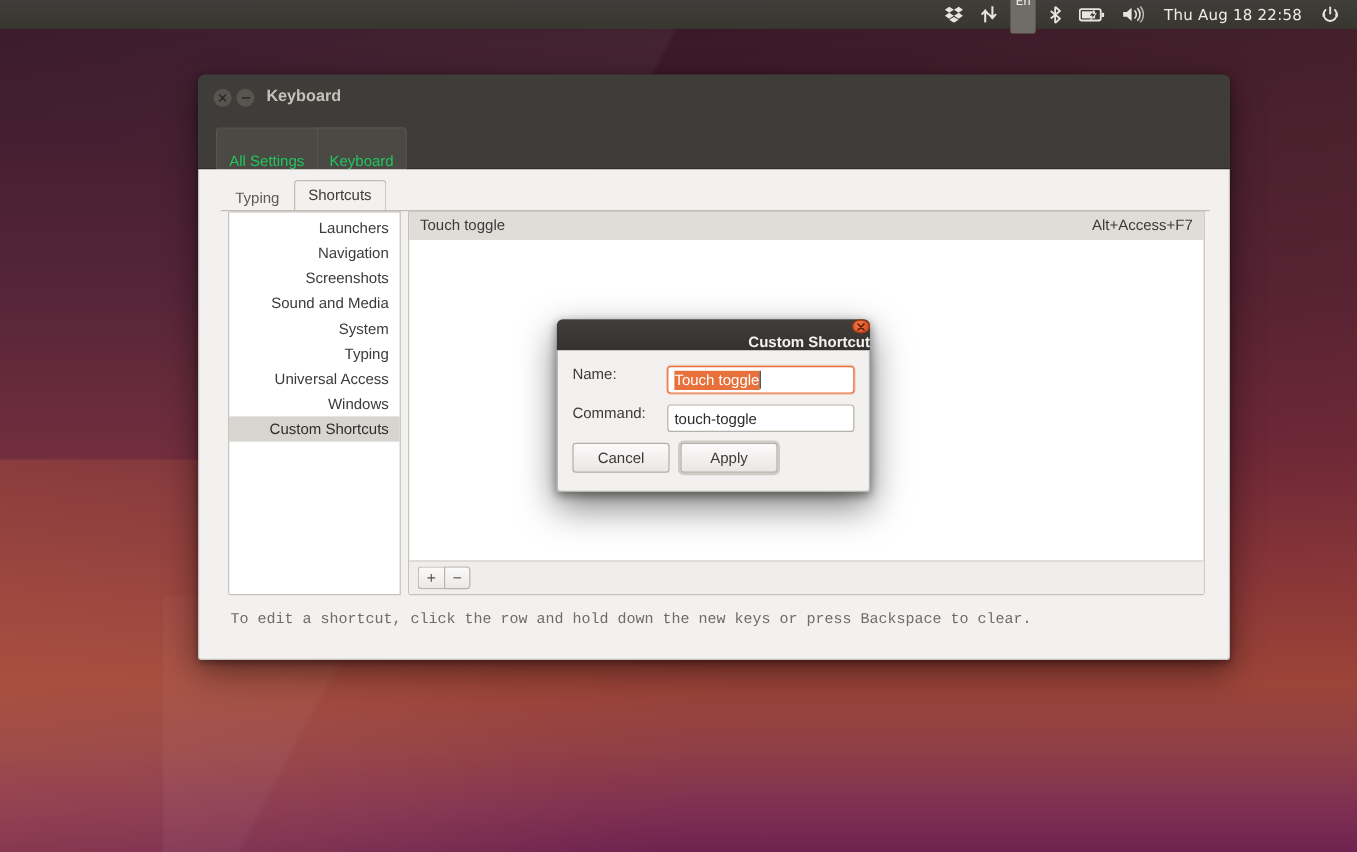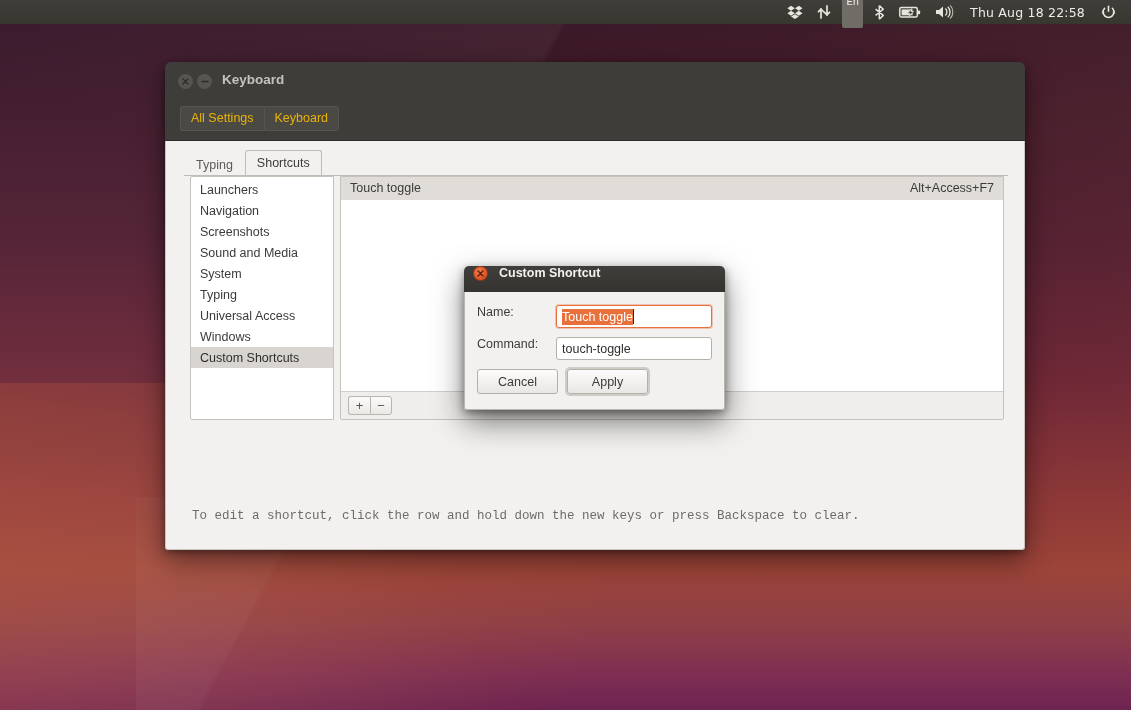--- a/index.html
+++ b/index.html
@@ -63,21 +63,21 @@
     background:#56554f; display:flex; align-items:center; justify-content:center;
   }
   .wbtn svg { display:block; }
   #wtitle {
     position:absolute; left:57px; top:10px;
     color:#c6c2bb; font-size:13.5px; font-weight:bold;
     font-family:"Liberation Sans", sans-serif;
   }
   #breadcrumb { position:absolute; left:15px; top:44px; display:flex; }
   .crumb {
-    font-size:12.5px; color:#eab308; padding:4px 10px 5px;
+    font-size:12.5px; color:#22c55e; padding:20px 10px 5px;
     background:#4a4944; border:1px solid #56554f;
     font-family:"Liberation Sans", sans-serif;
   }
   .crumb:first-child { border-radius:3px 0 0 3px; border-right:none; }
   .crumb:last-child  { border-radius:0 3px 3px 0; }
 
   #wbody {
     height:409px; background:#f2f1f0;
     border-radius:0 0 3px 3px; position:relative;
     border:1px solid #c8c4bf; border-top:none;
@@ -90,21 +90,21 @@
     font-family:"Liberation Sans", sans-serif;
     border:1px solid transparent; border-bottom:none; position:relative; top:1px;
   }
   .tab.active {
     background:#f2f1f0; border-color:#c0bcb6;
     border-radius:3px 3px 0 0; color:#3c3b39; top:0; padding:5px 11px 6px;
   }
   #tabline { position:absolute; left:18px; top:34px; width:824px; height:1px; background:#c0bcb6; }
 
   
-  #panes { position:absolute; left:24px; top:35px; width:814px; height:244px; display:flex; }
+  #panes { position:absolute; left:24px; top:35px; width:814px; height:320px; display:flex;text-align:right; }
   #catlist {
     width:144px; background:#ffffff; border:1px solid #c5c1bb;
     border-radius:2px 0 0 2px; padding-top:2px;
   }
   .catitem {
     font-size:12.5px; color:#3c3b39; padding:3.5px 9px;
     font-family:"Liberation Sans", sans-serif; white-space:nowrap;
   }
   .catitem.selected { background:#d8d5d0; color:#2f2e2c; }
 
@@ -139,21 +139,21 @@
   }
 
   
   #dialog {
     position:absolute; left:464px; top:266px; width:261px; height:144px;
     border-radius:5px 5px 3px 3px;
     box-shadow:0 12px 30px rgba(0,0,0,.5), 0 3px 8px rgba(0,0,0,.4);
   }
   #dtitle {
     height:26px; background:linear-gradient(to bottom,#3f3e3a,#343330);
-    border-radius:5px 5px 0 0; display:flex; align-items:flex-start; padding-left:9px;
+    border-radius:5px 5px 0 0; display:flex; align-items:flex-end; padding-left:9px;flex-direction:column;
   }
   #dclose {
     width:15px; height:15px; border-radius:50%;
     background:radial-gradient(circle at 35% 30%, #f0794a, #d2451c);
     border:1px solid #a8360f; display:flex; align-items:center; justify-content:center;
   }
   #dtitle-text {
     margin-left:11px; color:#f4f2ef; font-size:12.5px; font-weight:bold;
     font-family:"Liberation Sans", sans-serif;
   }

